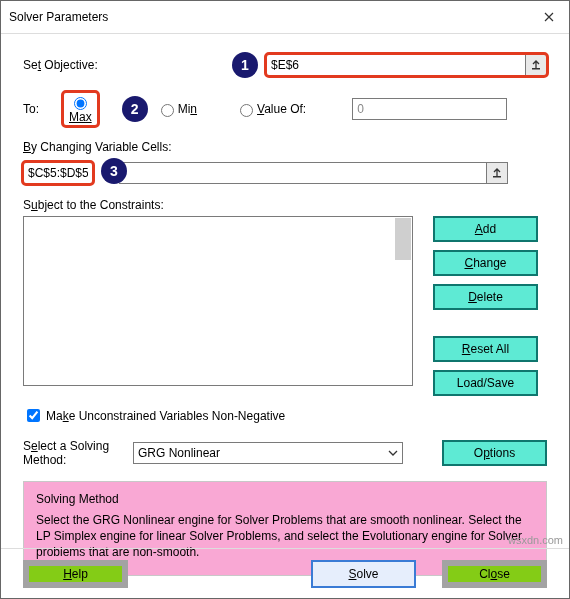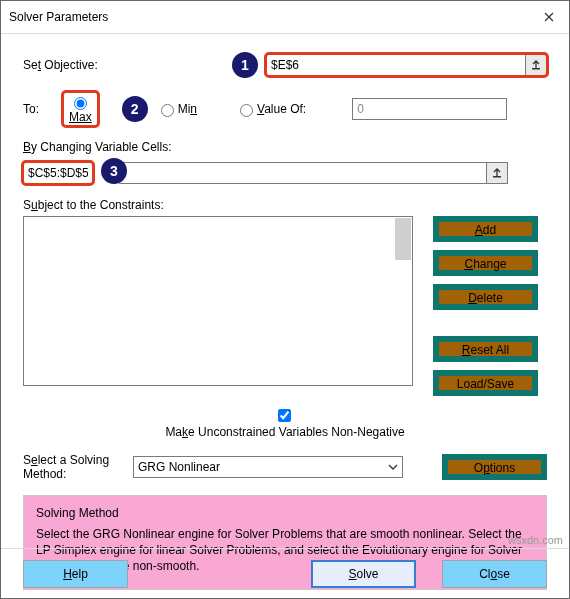--- a/index.html
+++ b/index.html
@@ -15,29 +15,29 @@
   .obj-fld { width: 260px; }
   .refbtn { width:22px; height:22px; border:1px solid #7a7a7a; background:#e9e9e9; display:flex;align-items:center;justify-content:center;margin-left:-1px; }
   .refbtn svg { width:12px;height:12px;}
   .hl-red { outline: 3px solid #e23a1f; outline-offset: -1px; border-radius:3px; }
   .badge { width:26px;height:26px;border-radius:50%;background:#19196e;color:#fff;font-weight:700;font-size:14px;display:flex;align-items:center;justify-content:center;position:relative;z-index:5;}
   .radio { display:flex;align-items:center; margin-right:18px; }
   .radio input { margin-right:4px; }
   .valuefld { width:155px; background:#f0f0f0; color:#888; }
   .constraints-box { width:390px; height:170px; border:1px solid #7a7a7a; background:#fff; padding:2px; resize:none; overflow:auto; }
   .side-col { display:flex;flex-direction:column; gap:8px; }
-  .btn { width:105px; height:26px; border:6px solid #0f766e; background:#a16207; cursor:pointer; }
-  .chk { display:flex;align-items:center;margin:10px 0 14px 0;flex-direction:column;}
+  .btn { width:105px; height:26px; border:2px solid #0f766e; background:#5eead4; cursor:pointer; }
+  .chk { display:flex;align-items:center;margin:10px 0 14px 0;}
   .chk input{margin-right:6px;}
   .select { width:270px;height:22px;border:1px solid #7a7a7a;background:#fff;display:flex;align-items:center;justify-content:space-between;padding:0 4px;}
   .desc-box { margin-top:14px; border:1px solid #c8c8c8; background:#f9a8d4; padding:10px 12px; height:95px;}
   .desc-title{margin-bottom:6px;}
   .footer { position:absolute; bottom:0; left:0; right:0; height:50px; border-top:1px solid #ddd; display:flex; align-items:center; padding:0 22px; gap:26px;}
   .footer .spacer{flex:1;}
-  .footer .btn-f{width:105px;height:28px;border:1px solid #a3a3a3;background:#7dd3fc;cursor:pointer;}
+  .footer .btn-f{width:105px;height:28px;border:6px solid #a3a3a3;background:#84cc16;cursor:pointer;}
   .footer .solve{background:#e6eefc;border:2px solid #3a7bd5;}
   .under { text-decoration: underline; text-decoration-thickness:1px;}
   .wsource { position:absolute; right:6px; bottom:52px; font-size:11px; color:#999;}
   .scroll-thumb{position:absolute;right:2px;top:2px;width:16px;height:42px;background:#cfcfcf;}
   .constraints-wrap{position:relative;display:inline-block;}
 </style>
 </head>
 <body>
 
 <div class="window">

